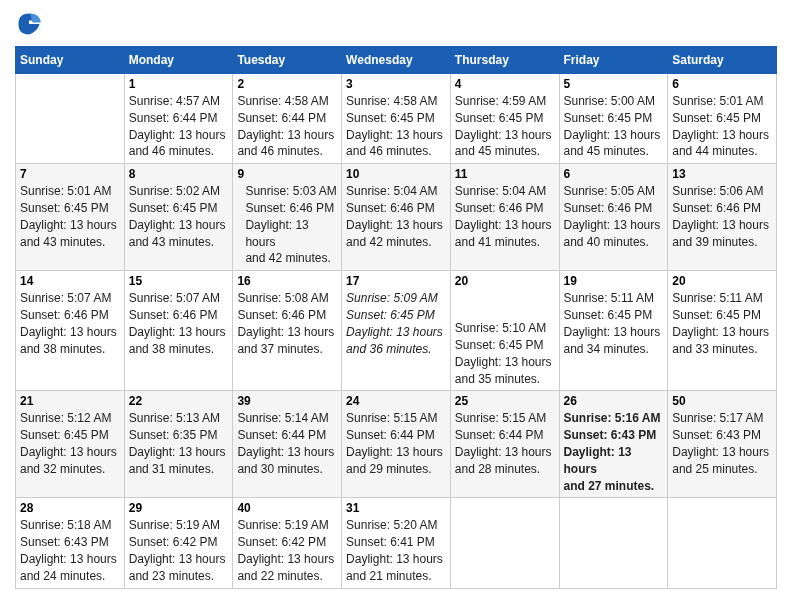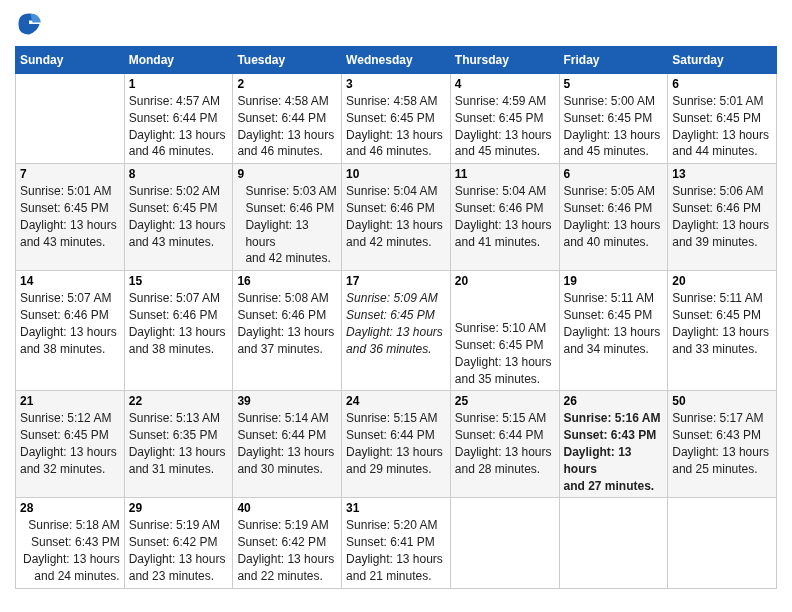--- a/index.html
+++ b/index.html
@@ -312,21 +312,21 @@
           <span class="day-num">50</span>
           <div class="day-info" style="white-space: pre-line;">Sunrise: 5:17 AM
 Sunset: 6:43 PM
 Daylight: 13 hours
 and 25 minutes.</div>
         </td>
       </tr>
       <tr>
         <td>
           <span class="day-num">28</span>
-          <div class="day-info" style="white-space: pre-line; text-align: right;">Sunrise: 5:18 AM
+          <div class="day-info" style="white-space: pre-line;">Sunrise: 5:18 AM
 Sunset: 6:43 PM
 Daylight: 13 hours
 and 24 minutes.</div>
         </td>
         <td>
           <span class="day-num">29</span>
           <div class="day-info" style="white-space: pre-line;">Sunrise: 5:19 AM
 Sunset: 6:42 PM
 Daylight: 13 hours
 and 23 minutes.</div>

